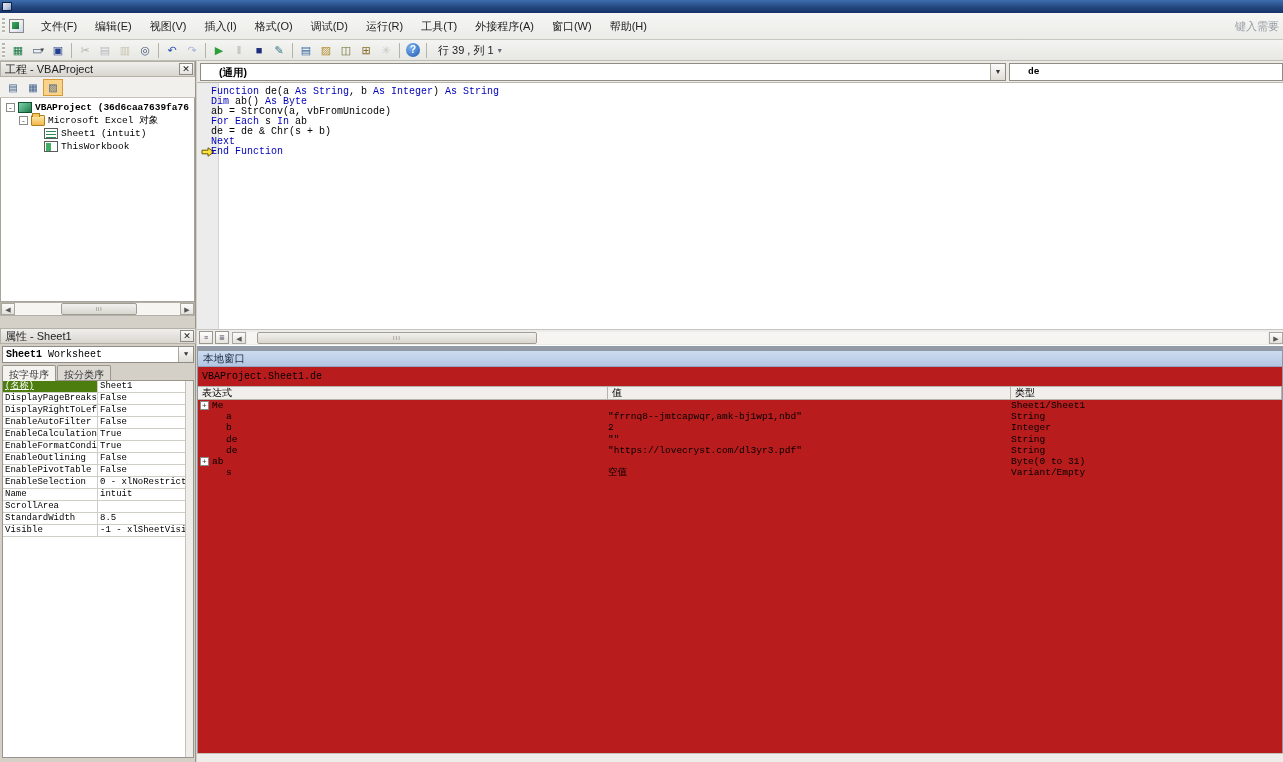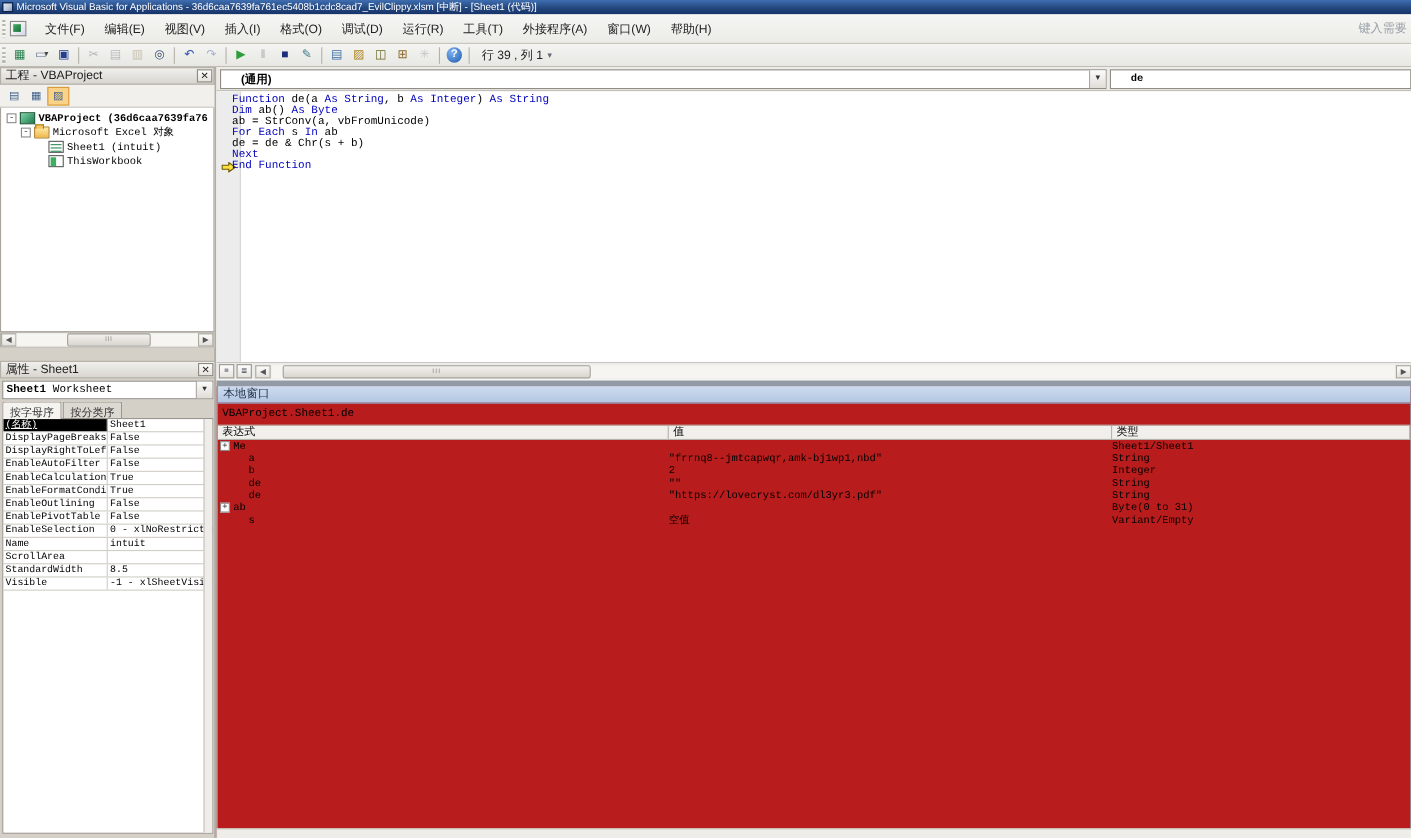--- a/index.html
+++ b/index.html
@@ -82,21 +82,21 @@
     background:linear-gradient(180deg,#fbfbfa,#e0ddd7); border-left:1px solid #aaa79f; font-size:7px; color:#333;
     display:flex; align-items:center; justify-content:center; }
   #prop-tabs { height:16px; margin-top:2px; padding-left:2px; display:flex; font-size:10px; }
   .ptab { padding:2px 6px 0 6px; border:1px solid #9a968e; border-bottom:none; background:#dcd9d3; margin-right:1px;
     border-radius:2px 2px 0 0; color:#333; }
   .ptab.active { background:#f4f3f0; position:relative; z-index:2; }
   #prop-grid { position:absolute; left:2px; right:2px; top:52px; bottom:4px; background:#fff; border:1px solid #9a968e; overflow:hidden; }
   .prow { display:flex; height:12px; border-bottom:1px solid #d0cdc6; font-family:"Liberation Mono", monospace; font-size:9px; line-height:11px; }
   .prow .pname { width:95px; border-right:1px solid #d0cdc6; padding-left:2px; overflow:hidden; white-space:nowrap; }
   .prow .pval  { flex:1; padding-left:2px; overflow:hidden; white-space:nowrap; }
-  .prow .pname.sel { background:#000000; color:#fff;text-decoration:underline; }
+  .prow .pname.sel { background:#4d7c0f; color:#fff;text-decoration:underline; }
   #prop-vscroll { position:absolute; right:0; top:0; bottom:0; width:8px; background:#efedea; border-left:1px solid #c4c1b9; }
 
   
   #code-win { left:197px; top:61px; width:1086px; height:285px; background:#fff; }
   #code-head { height:22px; background:#eceae6; border-bottom:1px solid #b9b6ae; position:relative; }
   .ccombo { position:absolute; top:2px; height:18px; background:#fff; border:1px solid #8f8c85; font-size:10.5px;
     line-height:16px; padding-left:18px; font-weight:bold; }
   #combo-general { left:3px; width:806px; }
   #combo-proc { left:812px; width:274px; font-family:"Liberation Mono", monospace; font-size:9.5px; }
   #code-body { position:relative; height:246px; background:#fff; overflow:hidden; }
@@ -129,21 +129,21 @@
   .lexp { width:9px; height:9px; border:1px solid #8a8a8a; font-size:8px; line-height:7px; text-align:center;
     color:#333; margin:0 3px 0 2px; flex:none; background:#fff; }
   .lexp.blank { border-color:transparent; background:transparent; }
   .lindent { margin-left:14px; }
   #locals-hscroll { position:absolute; left:197px; bottom:0; width:1086px; height:9px; background:#efedea; border-top:1px solid #c4c1b9; }
 </style>
 </head>
 <body>
 
 <div id="titlebar" class="abs">
-  <span class="appicon"></span><span>Microsoft Visual Basic for Applications - 36d6caa7639fa761ec5408b1cdc8cad7_EvilClippy.xlsm [中断] - [Sheet1 (代码)]</span>
+  <span class="appicon"></span>
 </div>
 
 <div id="menubar" class="abs">
   <span class="grip"></span>
   <span class="docicon"></span>
   <div id="menu-items">
       <span class="menu-item">文件(F)</span>
       <span class="menu-item">编辑(E)</span>
       <span class="menu-item">视图(V)</span>
       <span class="menu-item">插入(I)</span>

